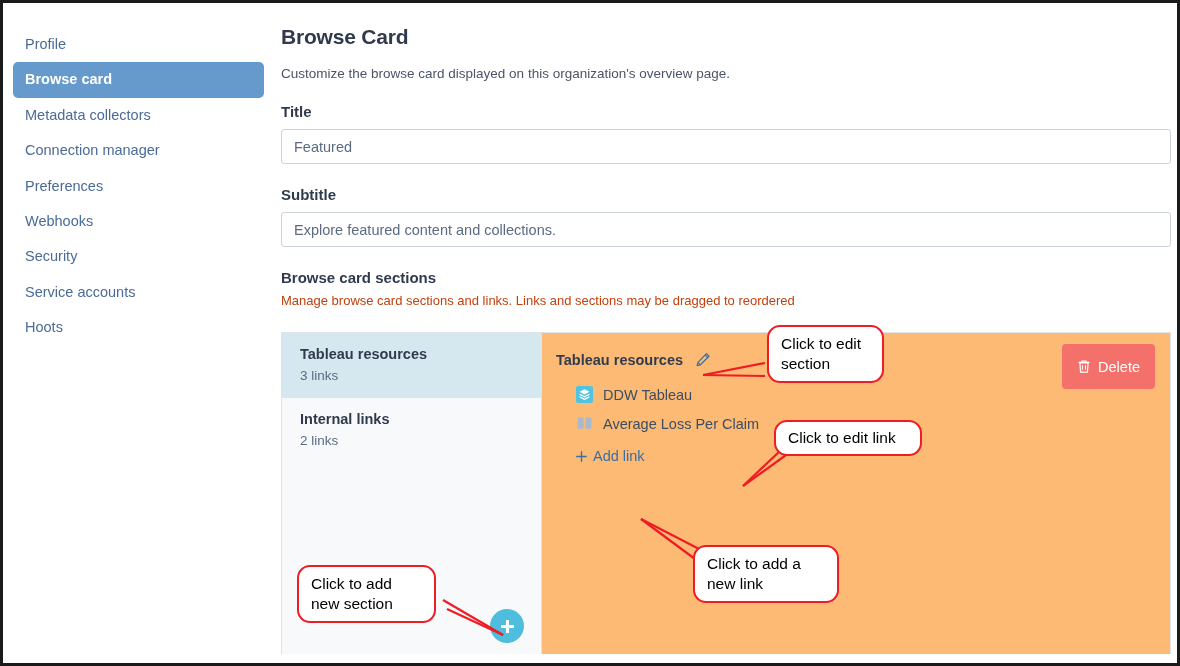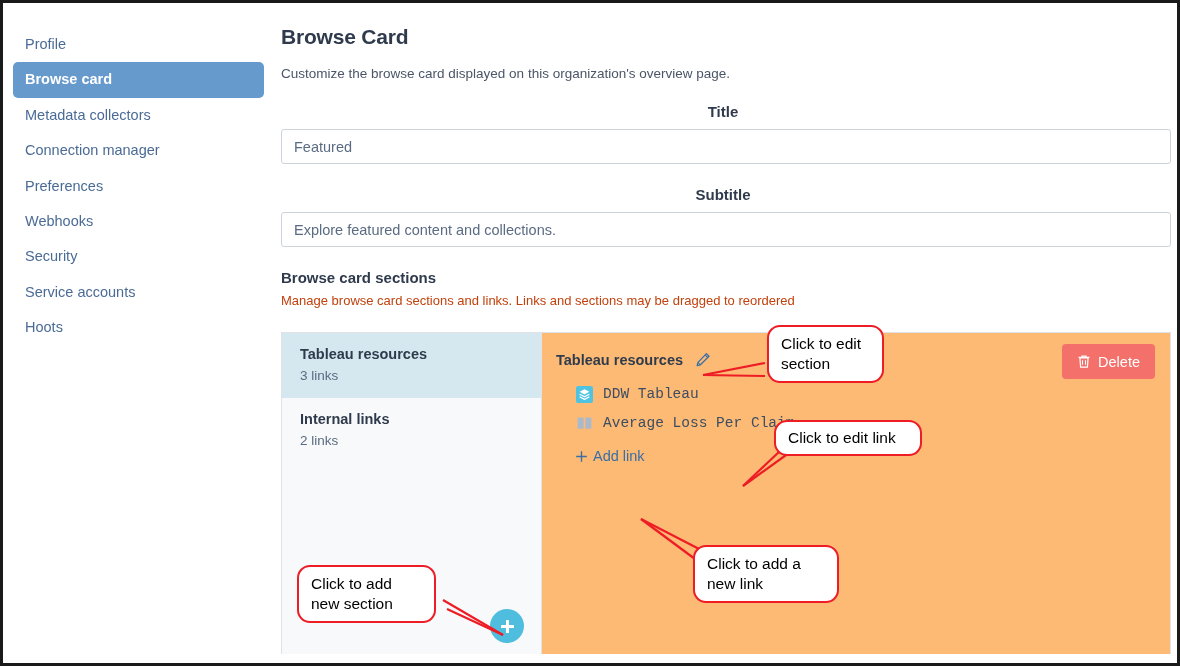--- a/index.html
+++ b/index.html
@@ -64,21 +64,20 @@
   .page-desc {
     font-size: 13.5px;
     color: #4a5568;
     margin-bottom: 22px;
   }
   .field-label {
     font-size: 15px;
     font-weight: bold;
     color: #2f3b4c;
     margin-bottom: 9px;
-    text-align: center;
   }
   .text-input {
     display: block;
     width: 890px;
     height: 35px;
     border: 1px solid #ccd3dd;
     border-radius: 3px;
     padding: 0 12px;
     font-size: 14.5px;
     font-family: "Liberation Sans", sans-serif;
@@ -174,37 +173,37 @@
     align-items: center;
   }
 
   #delete-btn {
     position: absolute;
     right: 15px; top: 11px;
     background: #f4706b;
     color: #ffffff;
     border: none;
     border-radius: 4px;
-    height: 35px;
+    height: 45px;
     padding: 4px 15px;
     font-size: 14.5px;
     font-family: "Liberation Sans", sans-serif;
     display: flex;
     align-items: center;
     gap: 7px;
     cursor: pointer;
   }
 
   .link-row {
     display: flex;
+    align-items: center;
     gap: 10px;
     margin-bottom: 12px;
     padding-left: 20px;
     cursor: pointer;
-    font-family: Liberation Mono, monospace;
   }
   .link-label {
     font-size: 14.5px;
     color: #3d4d63;
   }
   .ic { width: 17px; height: 17px; flex-shrink: 0; display: block; }
 
   #add-link {
     display: flex;
     align-items: center;

